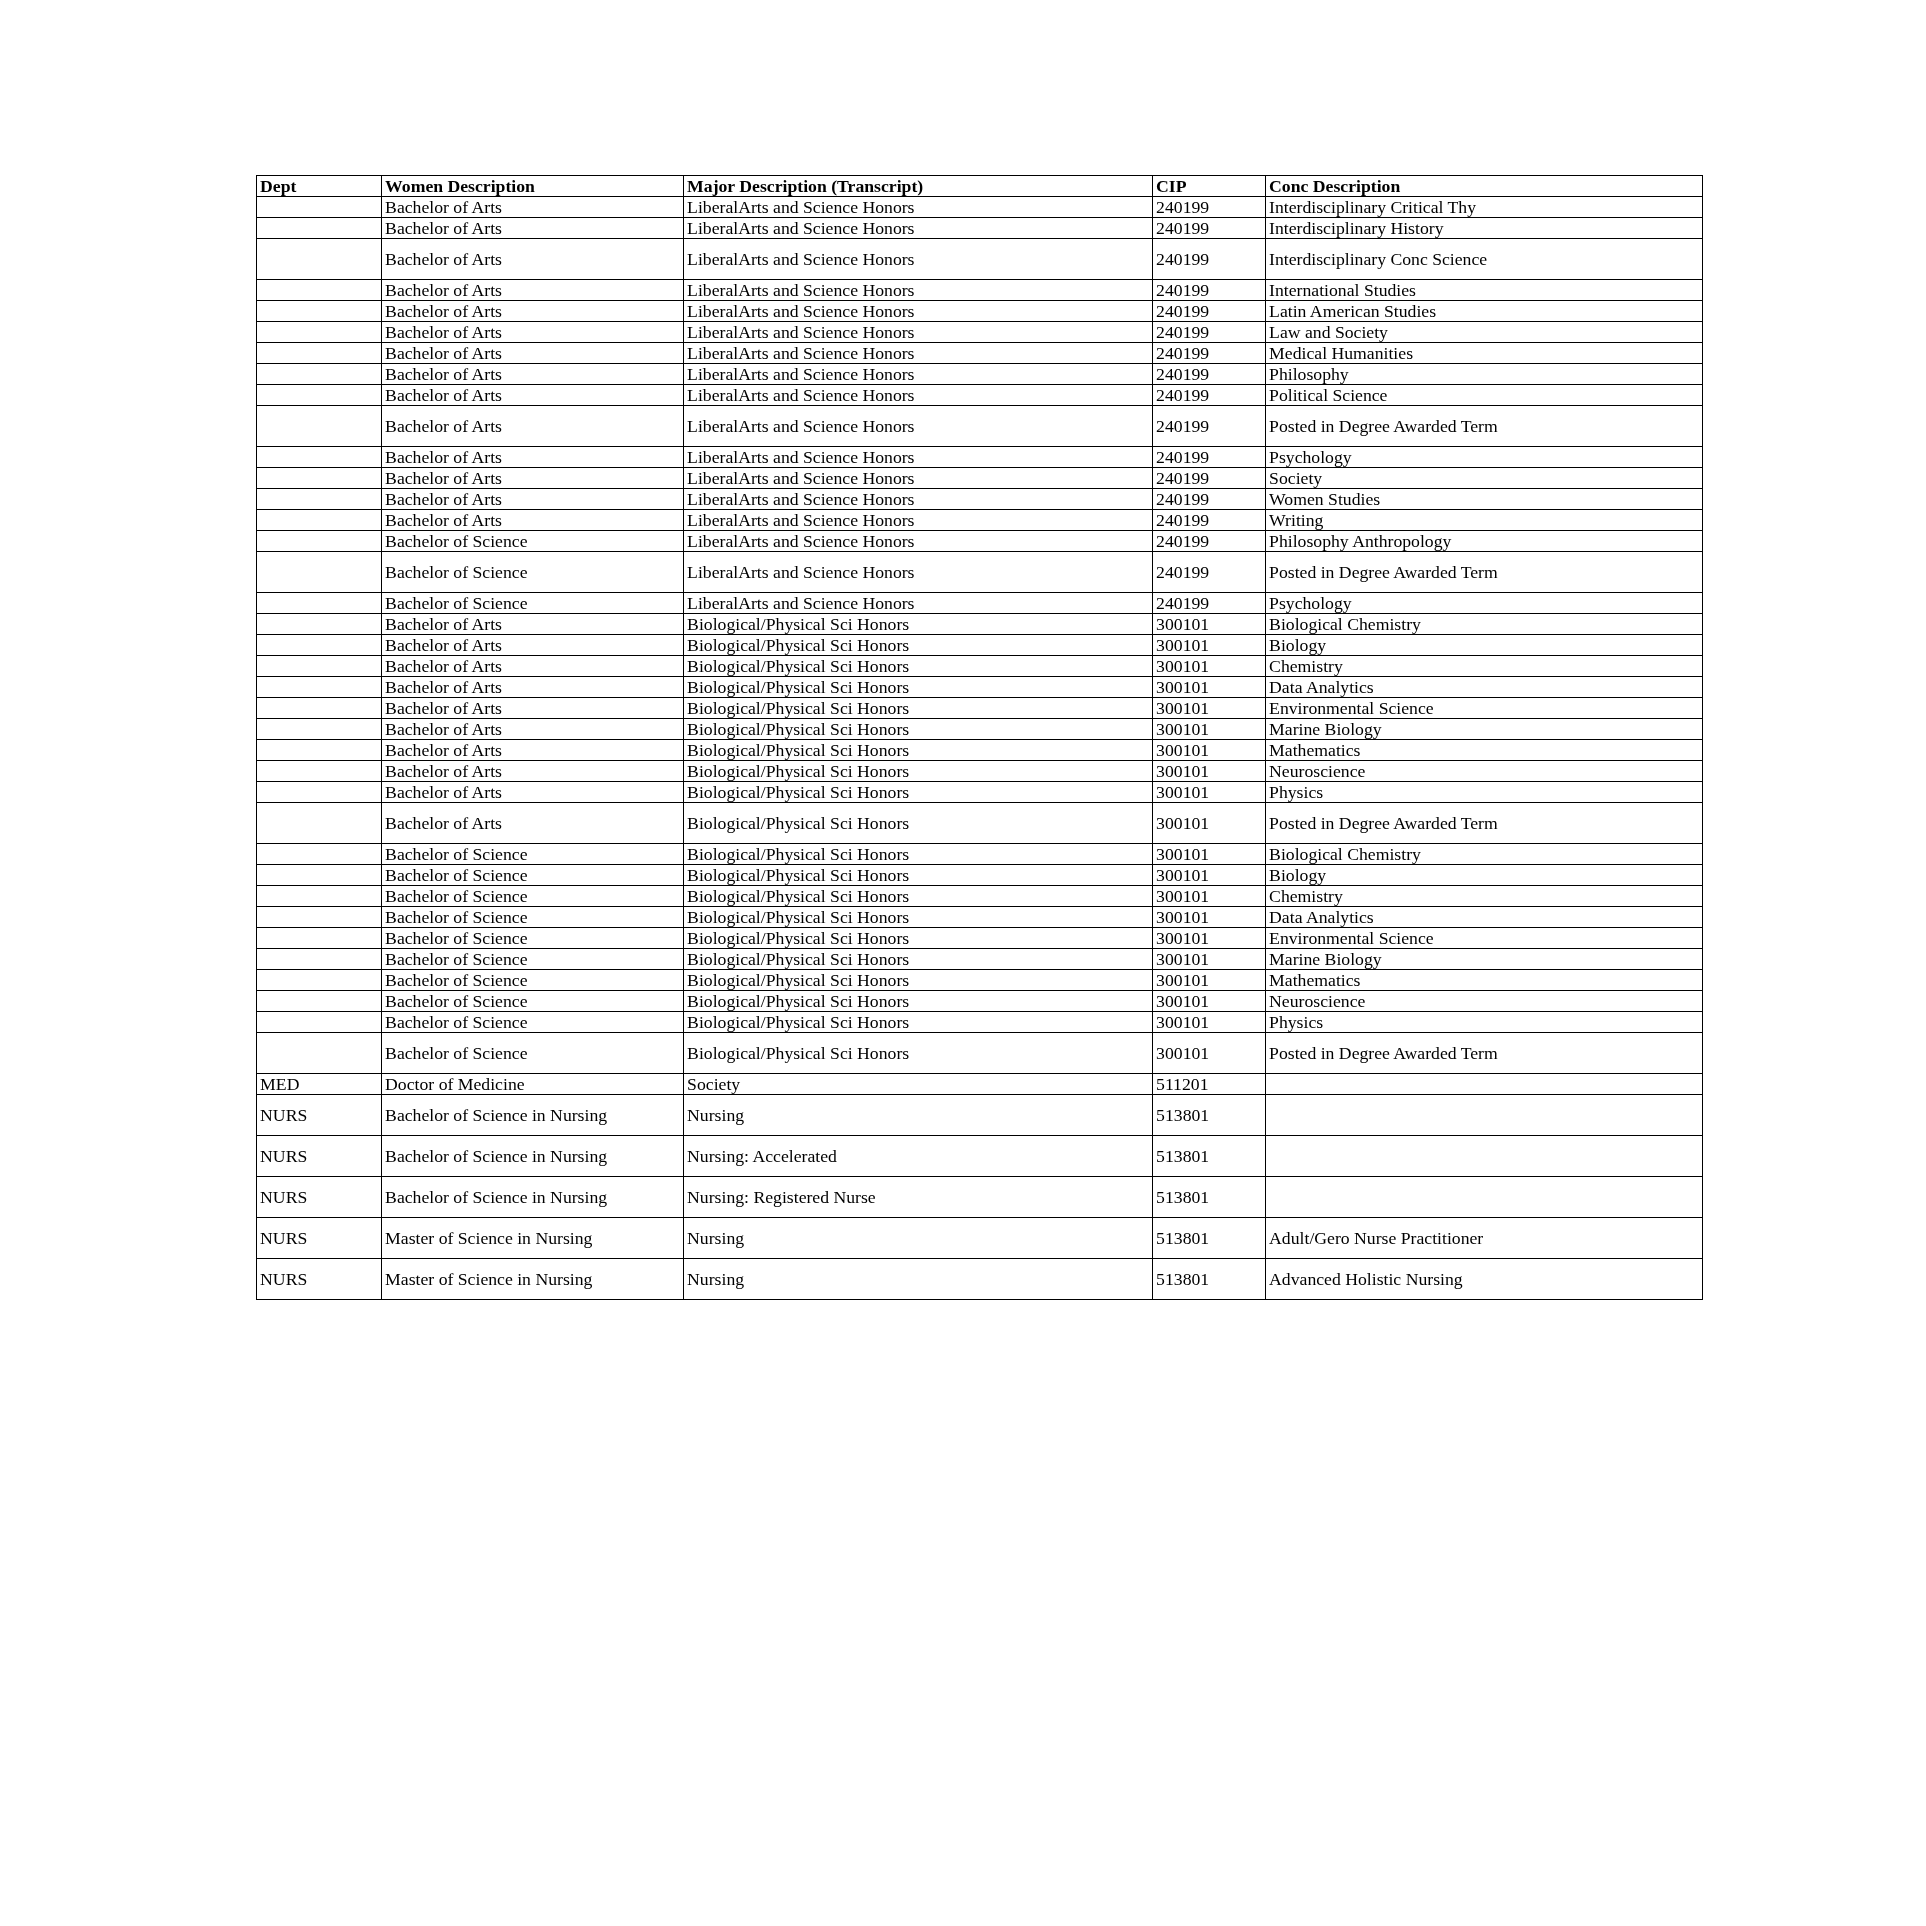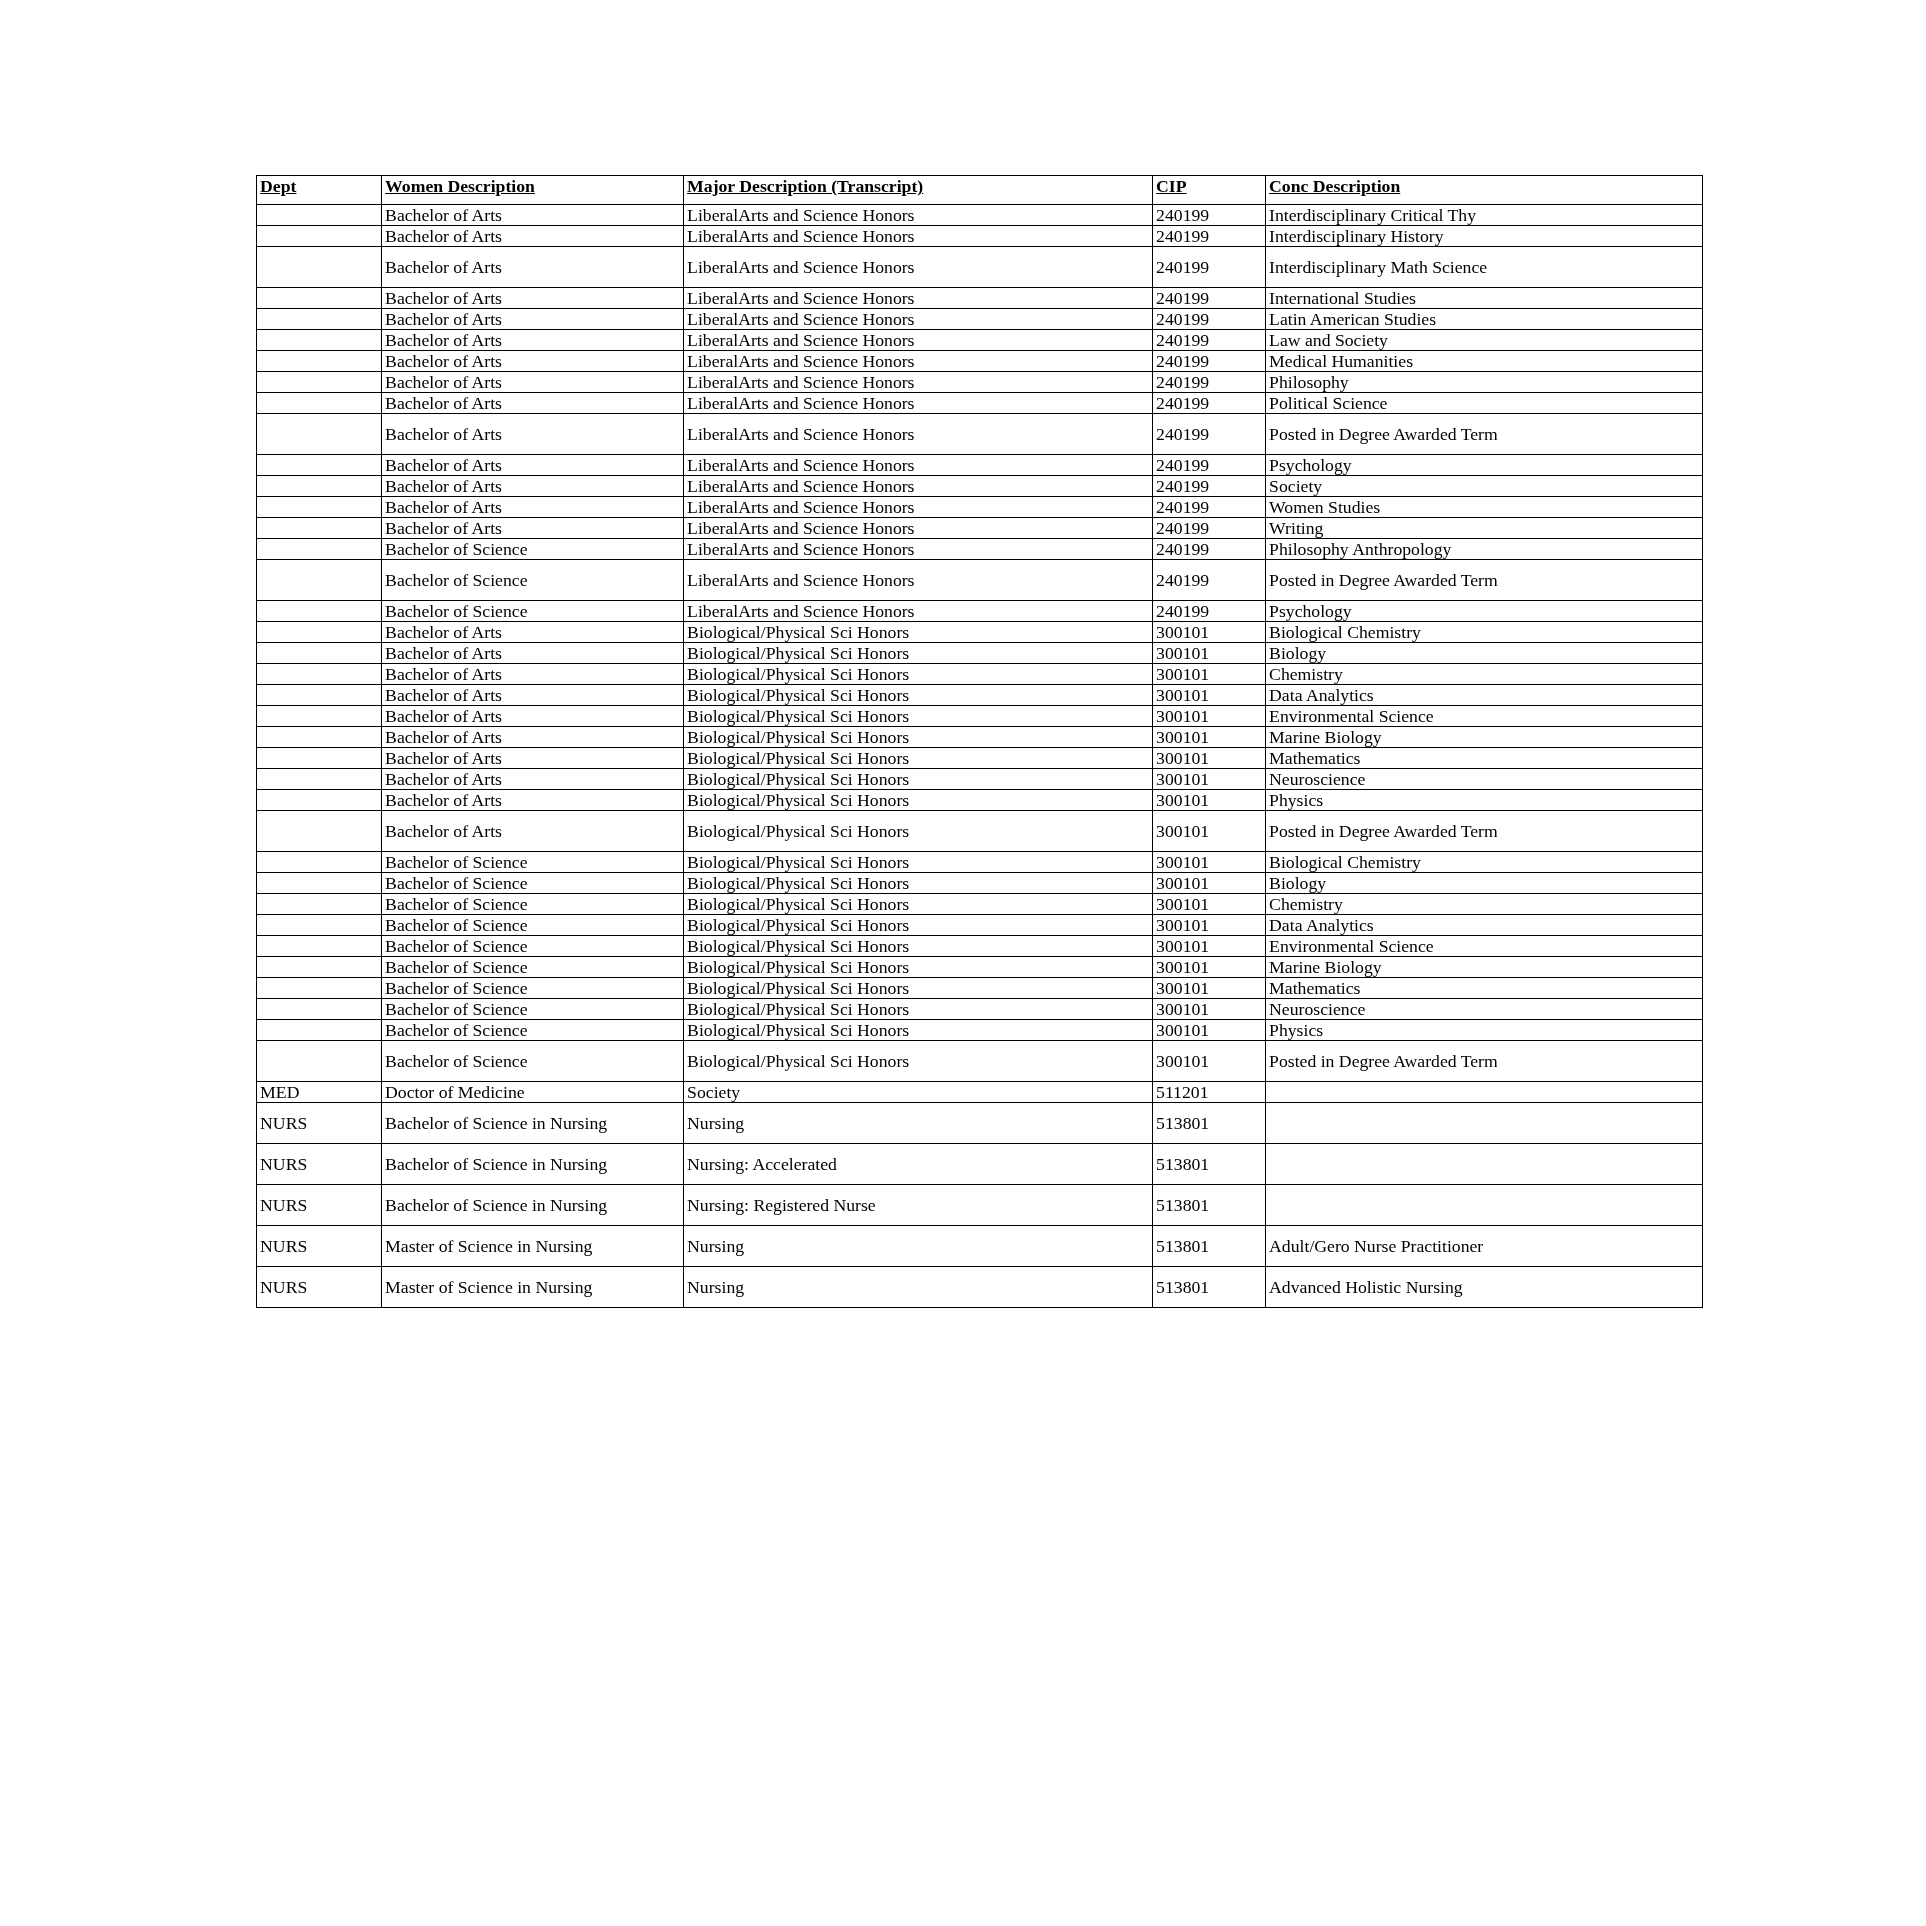--- a/index.html
+++ b/index.html
@@ -48,22 +48,21 @@
     text-align: left;
     word-wrap: break-word;
     overflow-wrap: break-word;
   }
   table.degree-table thead th {
     font-weight: bold;
     height: 20.4px;
     border-bottom: 1.9px solid #000000;
     line-height: 20px;
     padding-top: 0;
-    padding-bottom: 8px;
-    text-decoration: underline;
+    padding-bottom: 0;
   }
   table.degree-table tbody td {
     font-weight: normal;
     height: 20px;
   }
   table.degree-table tbody tr.tall td {
     height: 40px;
   }
   
   td.wrap-degree {
@@ -109,21 +108,21 @@
             <td>Bachelor of Arts</td>
             <td>LiberalArts and Science Honors</td>
             <td>240199</td>
             <td>Interdisciplinary History</td>
           </tr>
           <tr class="tall">
             <td class="empty-cell"></td>
             <td>Bachelor of Arts</td>
             <td>LiberalArts and Science Honors</td>
             <td>240199</td>
-            <td>Interdisciplinary Math Science</td>
+            <td>Interdisciplinary Conc Science</td>
           </tr>
           <tr>
             <td class="empty-cell"></td>
             <td>Bachelor of Arts</td>
             <td>LiberalArts and Science Honors</td>
             <td>240199</td>
             <td>International Studies</td>
           </tr>
           <tr>
             <td class="empty-cell"></td>

